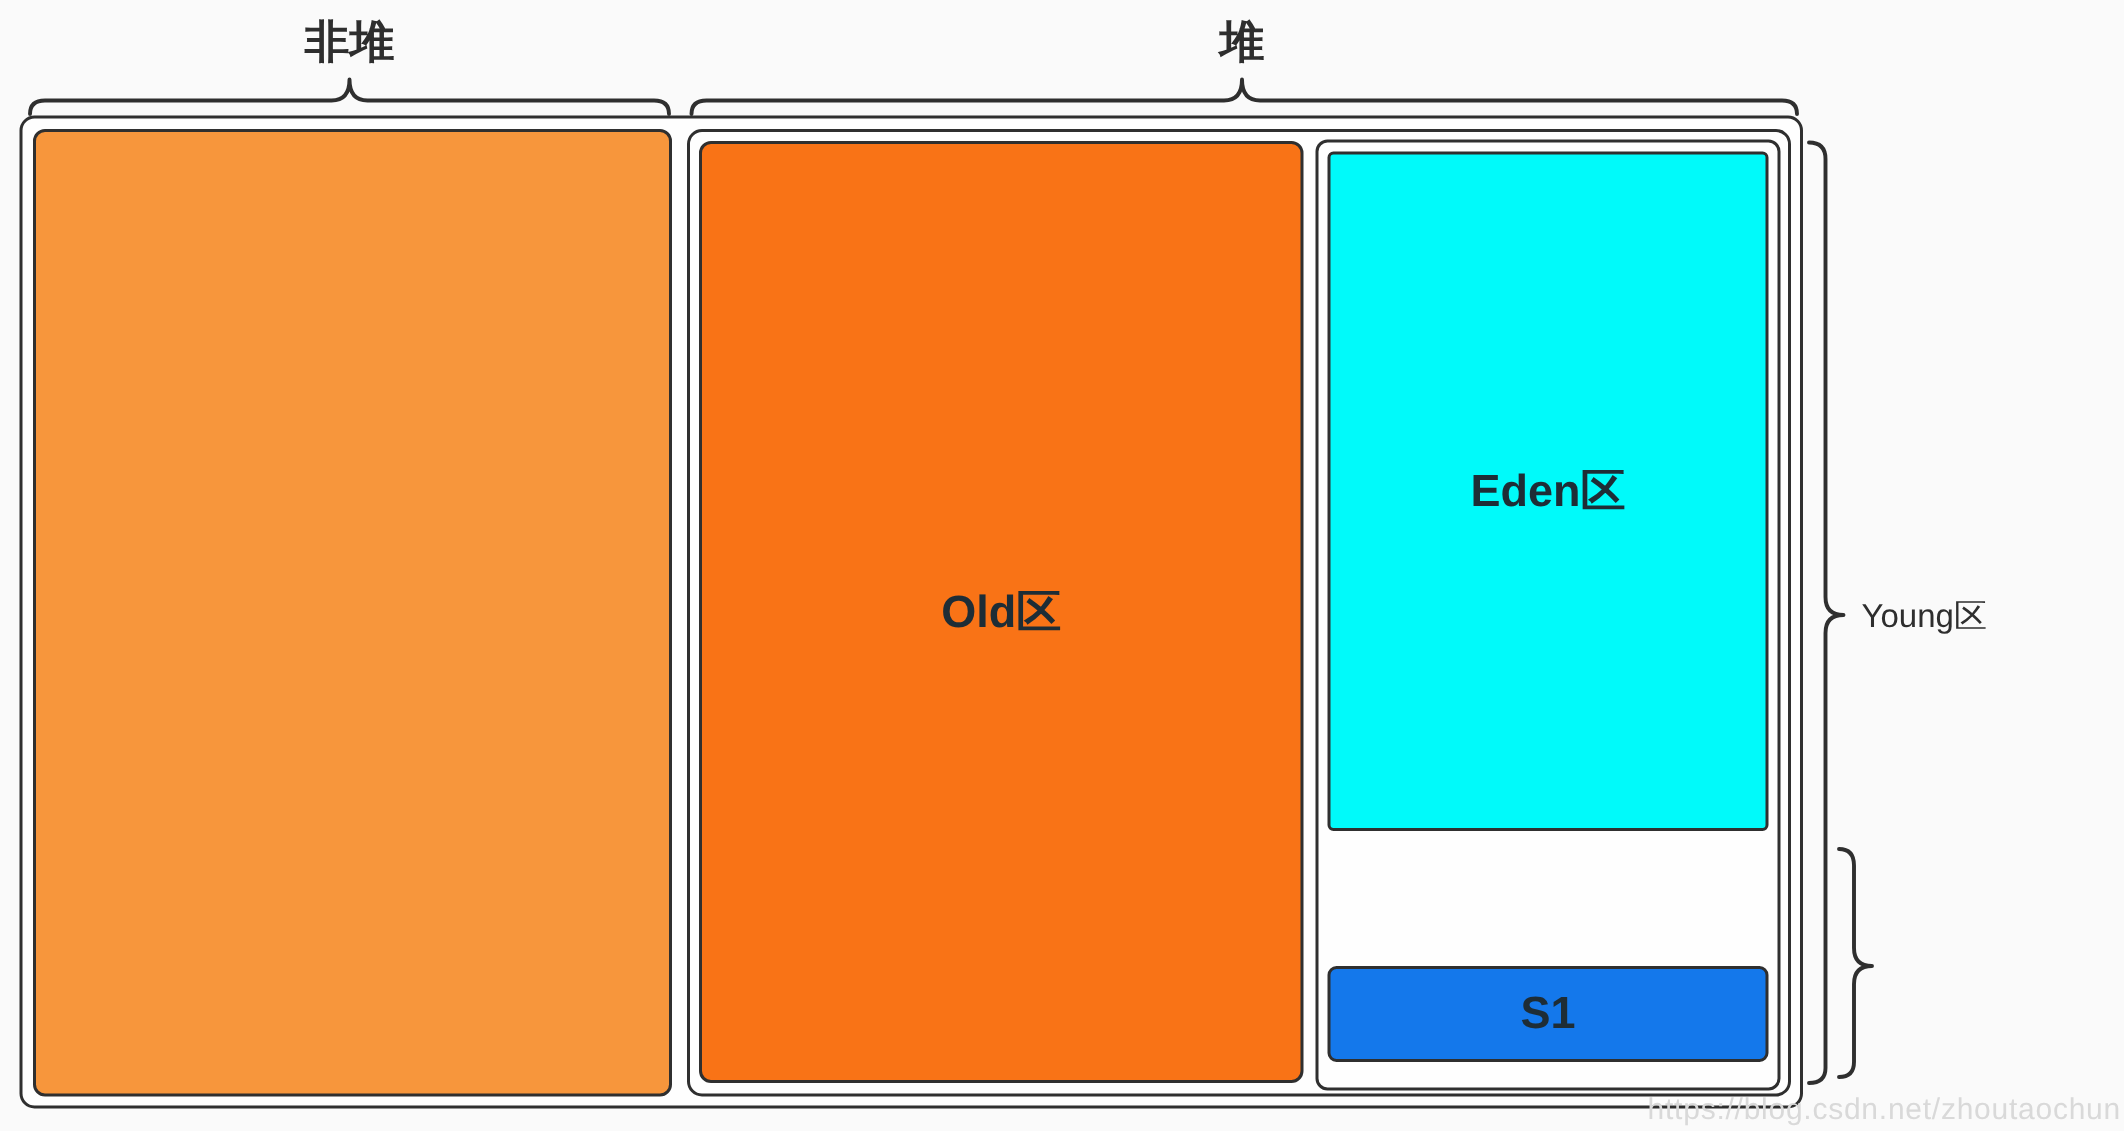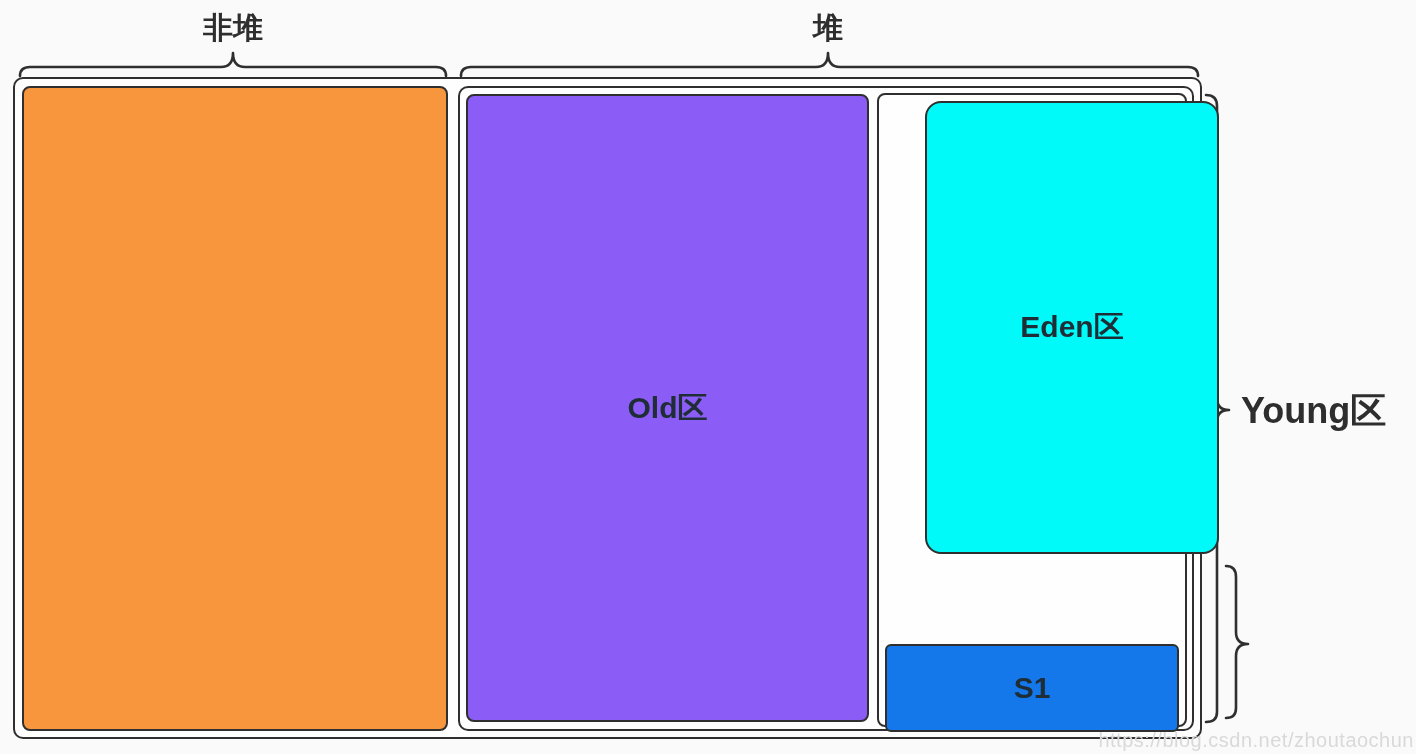--- a/index.html
+++ b/index.html
@@ -23,22 +23,22 @@
     top:8px;
     transform:translateX(-50%);
     font-size:30px;
     font-weight:bold;
     color:var(--label);
     white-space:nowrap;
   }
   .side-label{
     position:absolute;
     transform:translateY(-50%);
-    font-size:36px;
-    font-weight:bold;
+    font-size:22px;
+    font-weight:normal;
     color:var(--label);
     white-space:nowrap;
   }
   .box{
     position:absolute;
     border:2.6px solid var(--border);
     display:flex;
     align-items:center;
     justify-content:center;
   }
@@ -47,23 +47,23 @@
     font-weight:bold;
     color:#1e2d36;
   }
   .panel{background:var(--panel-bg)}
   
   .outer-frame {left:13px; top:77px; width:1189px;height:662px;border-radius:10px;}
   .nonheap-box {left:22px; top:86px; width:426px; height:645px;border-radius:8px;}
   .heap-frame  {left:458px;top:86px; width:736px; height:645px;border-radius:10px;}
   .old-box     {left:466px;top:94px; width:403px; height:628px;border-radius:8px;}
   .young-frame {left:877px;top:93px; width:310px; height:634px;border-radius:8px;}
-  .eden-box    {left:885px;top:101px;width:294px; height:453px;border-radius:16px;margin-left:40px;}
+  .eden-box    {left:885px;top:101px;width:294px; height:453px;border-radius:4px;}
   .s0-box      {left:885px;top:562px;width:294px; height:75px; border-radius:6px;}
-  .s1-box      {left:885px;top:644px;width:294px; height:88px; border-radius:6px;}
+  .s1-box      {left:885px;top:644px;width:294px; height:64px; border-radius:6px;}
   .braces{
     position:absolute;inset:0;width:1416px;height:754px;
     pointer-events:none;
   }
   .braces path{
     fill:none;
     stroke:var(--border);
     stroke-width:2.6;
     stroke-linecap:round;
     stroke-linejoin:round;
@@ -96,21 +96,21 @@
     <path d="M 1206 95 Q 1217 95 1217 106 L 1217 398 Q 1217 410 1229 410 Q 1217 410 1217 422 L 1217 712 Q 1217 722 1206 722"></path>
     <path d="M 1226 566 Q 1236 566 1236 577 L 1236 632 Q 1236 644 1248 644 Q 1236 644 1236 656 L 1236 708 Q 1236 718 1226 718"></path>
   </svg>
 
   <div class="box panel outer-frame"></div>
 
   <div class="box nonheap-box" style="background-color: rgb(247, 150, 60);"></div>
 
   <div class="box panel heap-frame"></div>
 
-  <div class="box old-box" style="background-color: #8b5cf6;">
+  <div class="box old-box" style="background-color: #f97316;">
     <span class="box-label" style="color: rgb(30, 45, 54);">Old区</span>
   </div>
 
   <div class="box panel young-frame"></div>
 
   <div class="box eden-box" style="background-color: rgb(0, 250, 250);">
     <span class="box-label" style="color: rgb(30, 45, 54);">Eden区</span>
   </div>
 
 

